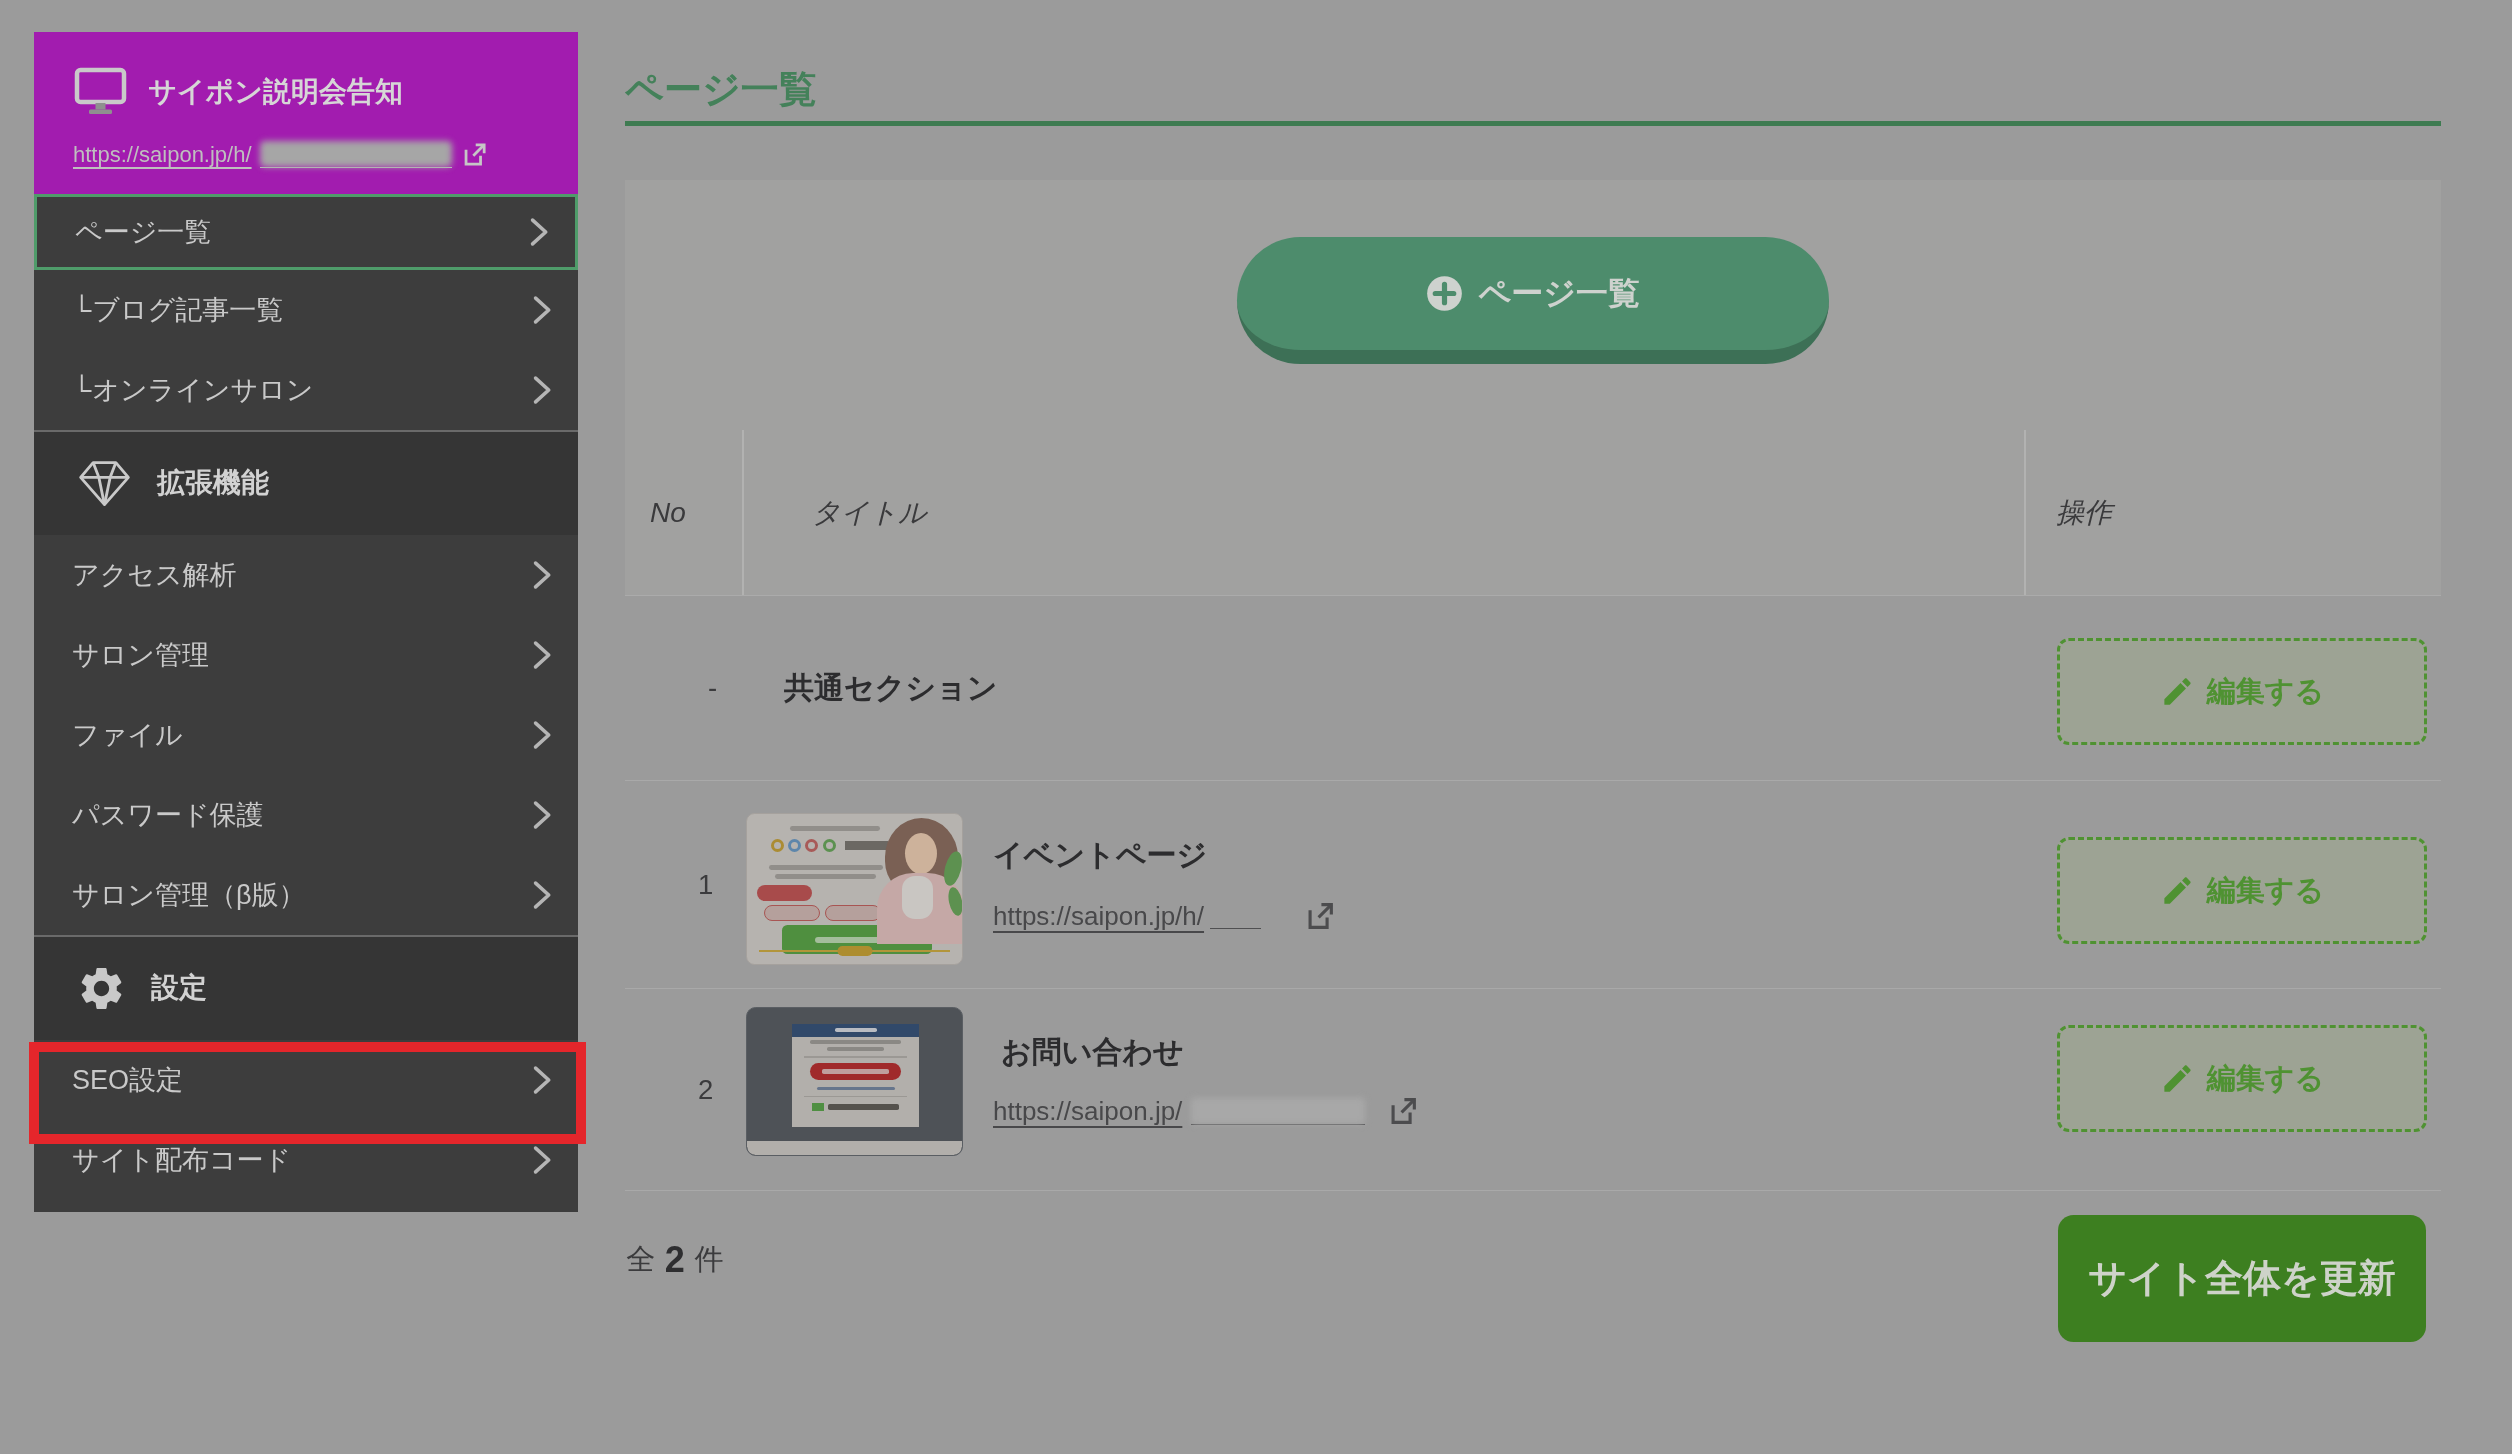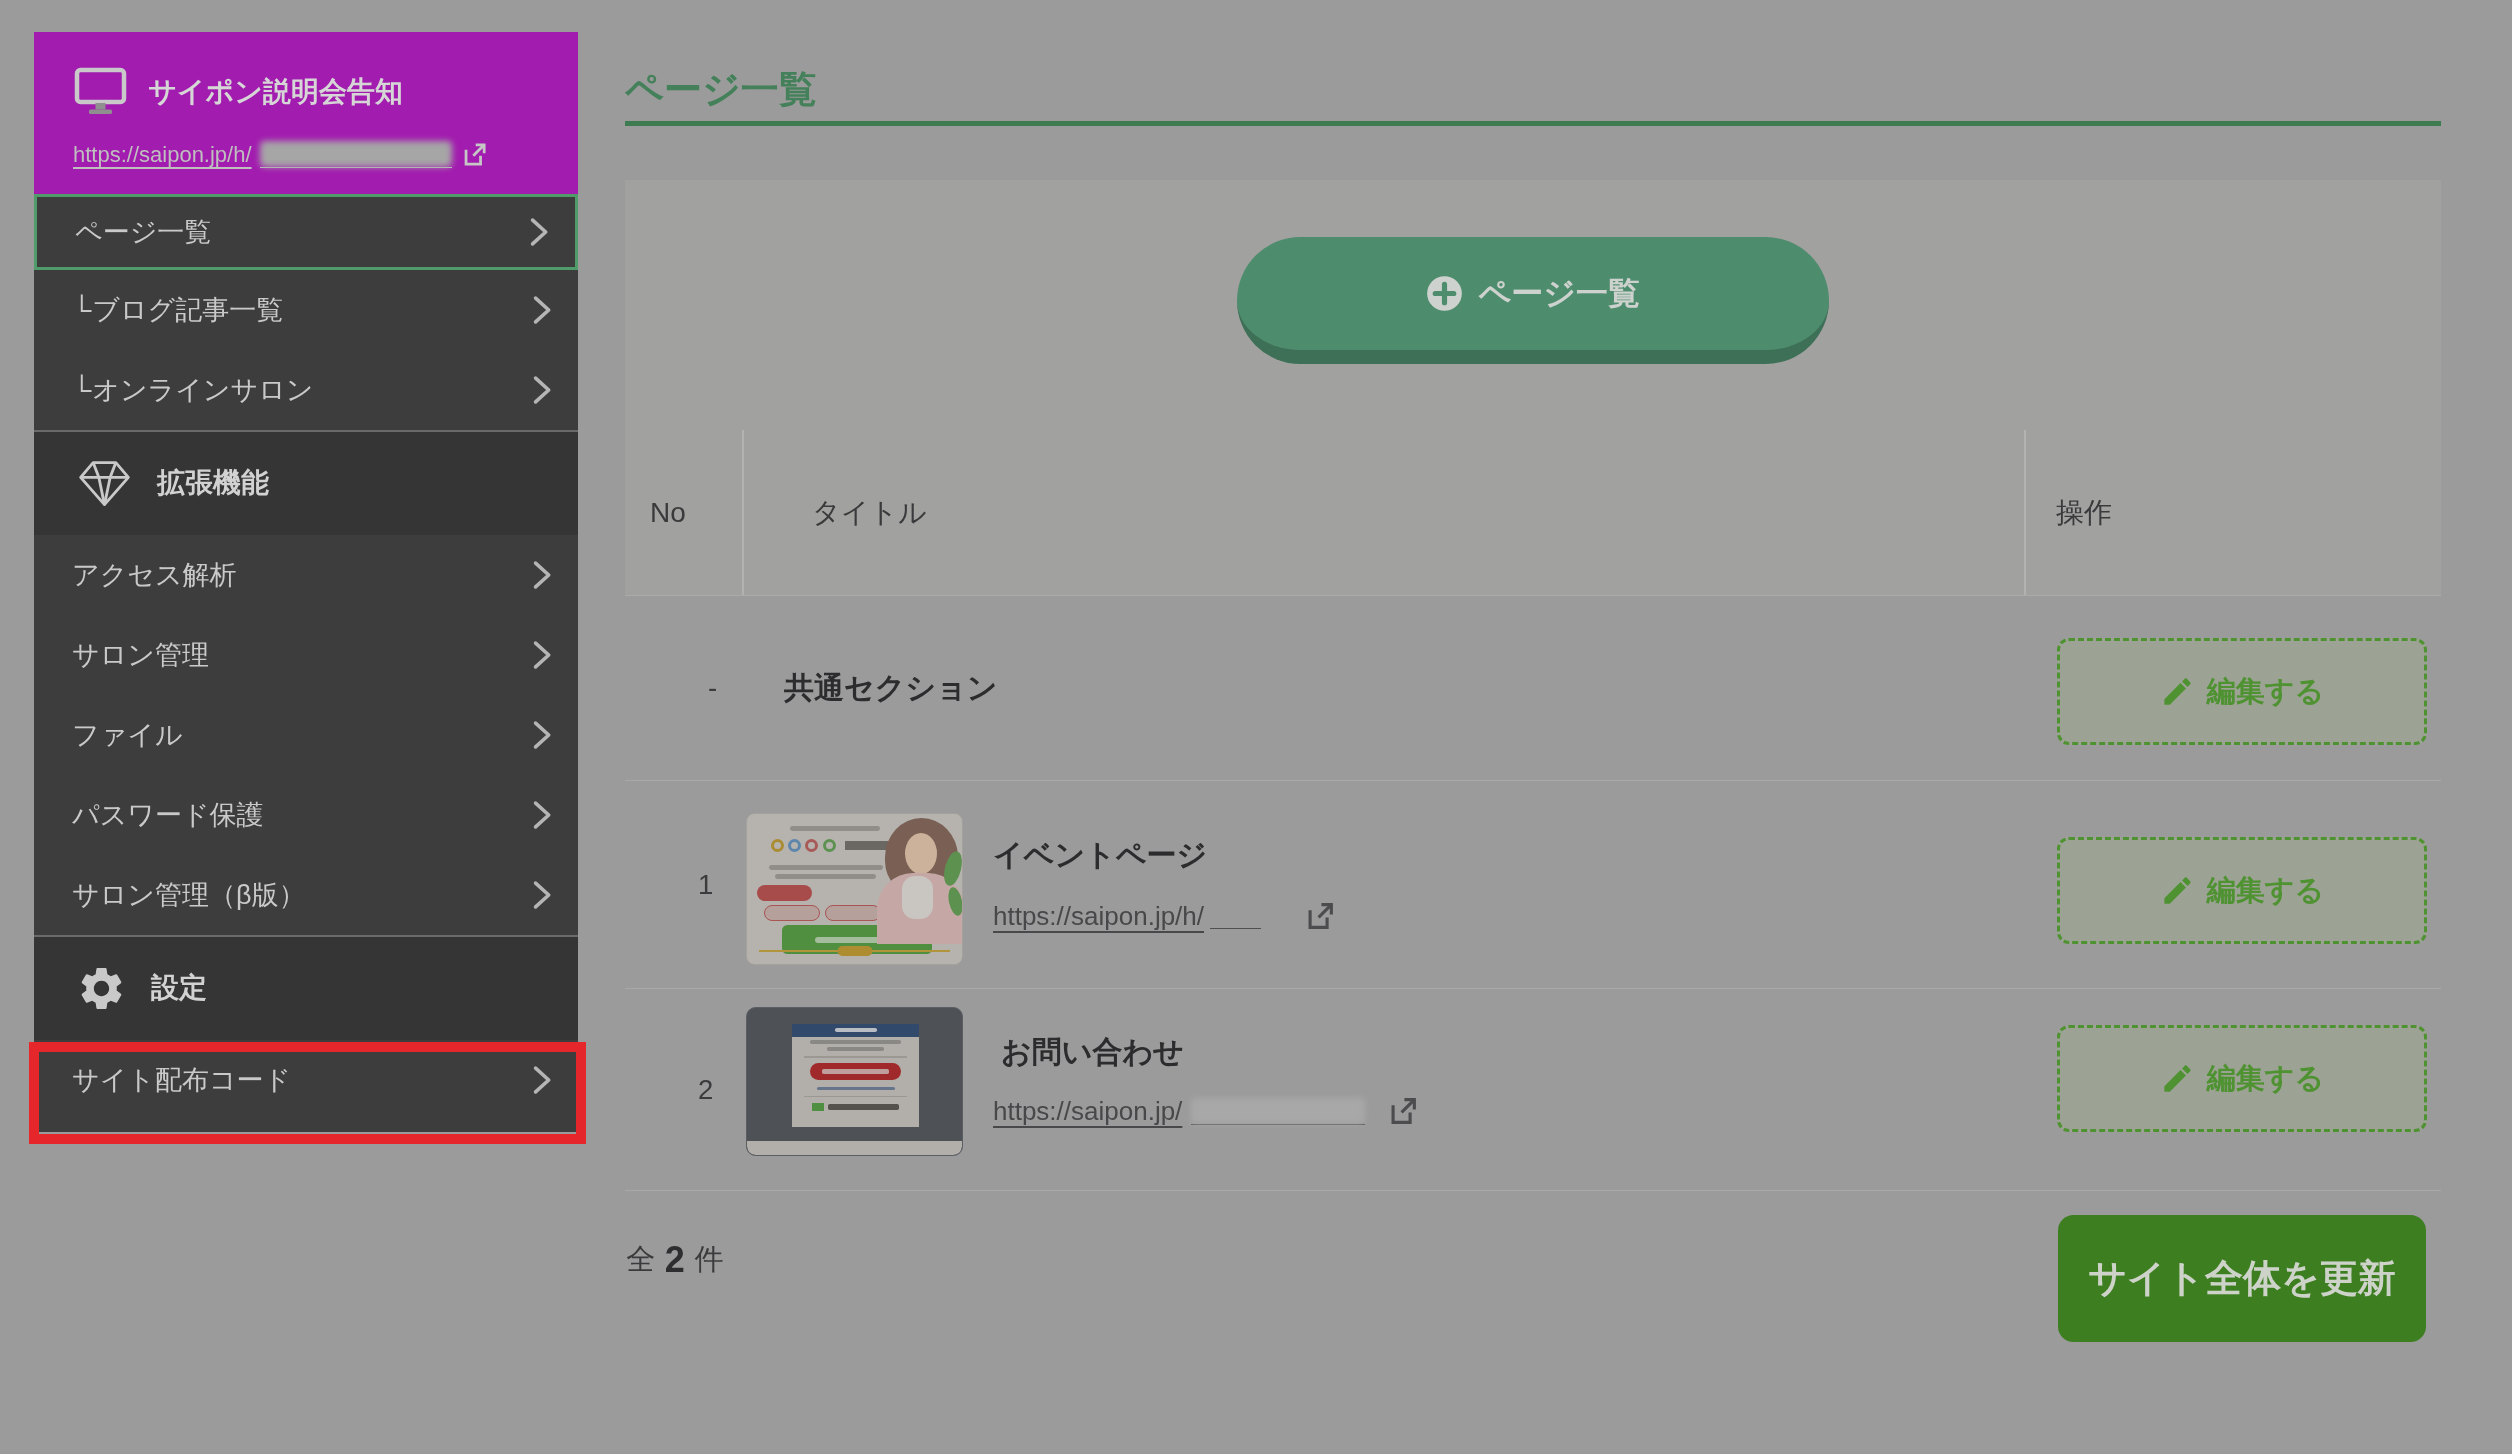--- a/index.html
+++ b/index.html
@@ -33,21 +33,21 @@
   .page-title{position:absolute;left:0;top:39px;font-size:38px;font-weight:bold;color:#44815a;}
   .title-underline{position:absolute;left:0;top:121px;width:1816px;height:5.4px;background:#3e7b51;}
   .add-panel{position:absolute;left:0;top:180px;width:1816px;height:250px;background:#a1a1a0;}
   .add-btn{position:absolute;left:50%;transform:translateX(-50%);top:57px;width:592px;height:127px;
     background:#4d8c6c;border:none;border-bottom:14.4px solid #3d7056;border-radius:67px;
     display:flex;align-items:center;justify-content:center;gap:15.6px;cursor:pointer;
     color:#ced2ce;font-size:32px;font-weight:bold;font-family:inherit;}
   .table-head{position:absolute;left:0;top:430px;width:1816px;height:166px;background:#a1a1a0;
     border-bottom:1.8px solid #ababab;box-sizing:border-box;}
   .th-sep{position:absolute;top:0;bottom:0;width:2.4px;background:#b2b2b1;}
-  .th-text{position:absolute;top:0;bottom:0;display:flex;align-items:center;font-size:28px;color:#3a3a3c;}
+  .th-text{position:absolute;top:0;bottom:0;display:flex;align-items:center;font-size:28px;color:#3a3a3c;font-style:italic;}
   .trow{position:absolute;left:0;width:1816px;border-bottom:1.8px solid #a9a9a9;box-sizing:border-box;}
   .row-no{position:absolute;top:0;bottom:0;display:flex;align-items:center;font-size:27.5px;color:#3b3b3d;}
   .row-title{position:absolute;font-size:30px;font-weight:bold;color:#2c2c2e;}
   .url-row{position:absolute;display:flex;align-items:center;gap:6px;}
   .url-row a{color:#48484a;font-size:26px;text-decoration:underline;text-underline-offset:6px;text-decoration-thickness:1.8px;}
   .url-tail{display:inline-block;width:51px;height:24px;border-bottom:1.8px solid #4f4f51;}
   .url-redact-wrap{border-bottom:1.8px solid #4f4f51;display:inline-block;margin-left:2.4px;}
   .url-redact{display:inline-block;width:174px;height:26px;background:#a8a8a8;border-radius:3.6px;filter:blur(3px);vertical-align:middle;}
   .ext-main{margin-left:36px;}
   .edit-btn{position:absolute;left:1432px;width:370px;height:107px;border-radius:12px;
@@ -203,20 +203,28 @@
   <div class="sb-section">
     <span>
       <svg width="51" height="51" viewBox="0 0 24 24" fill="#c9c9c9">
         <path d="M19.14 12.94c.04-.3.06-.61.06-.94 0-.32-.02-.64-.07-.94l2.03-1.58c.18-.14.23-.41.12-.61l-1.92-3.32c-.12-.22-.37-.29-.59-.22l-2.39.96c-.5-.38-1.03-.7-1.62-.94l-.36-2.54c-.04-.24-.24-.41-.48-.41h-3.84c-.24 0-.43.17-.47.41l-.36 2.54c-.59.24-1.13.57-1.62.94l-2.39-.96c-.22-.08-.47 0-.59.22L2.74 8.87c-.12.21-.08.47.12.61l2.03 1.58c-.05.3-.09.63-.09.94s.02.64.07.94l-2.03 1.58c-.18.14-.23.41-.12.61l1.92 3.32c.12.22.37.29.59.22l2.39-.96c.5.38 1.03.7 1.62.94l.36 2.54c.05.24.24.41.48.41h3.84c.24 0 .44-.17.47-.41l.36-2.54c.59-.24 1.13-.56 1.62-.94l2.39.96c.22.08.47 0 .59-.22l1.92-3.32c.12-.22.07-.47-.12-.61l-2.01-1.58zM12 15.6c-1.98 0-3.6-1.62-3.6-3.6s1.62-3.6 3.6-3.6 3.6 1.62 3.6 3.6-1.62 3.6-3.6 3.6z"></path>
       </svg>
     </span>
     <span>設定</span>
   </div>
 
   <div class="sb-item">
+    <span class="sb-label">SEO設定</span>
+    <span class="chev">
+      <svg width="20.3" height="34" viewBox="0 0 34 56" fill="none" stroke="#b5b5b5" stroke-width="6" stroke-linecap="round" stroke-linejoin="round">
+          <polyline points="6,8 28,28 6,48"></polyline>
+        </svg>
+    </span>
+  </div>
+  <div class="sb-item">
     <span class="sb-label">サイト配布コード</span>
     <span class="chev">
       <svg width="20.3" height="34" viewBox="0 0 34 56" fill="none" stroke="#b5b5b5" stroke-width="6" stroke-linecap="round" stroke-linejoin="round">
           <polyline points="6,8 28,28 6,48"></polyline>
         </svg>
     </span>
   </div>
   <div class="sb-bottom-pad"></div>
 </aside>
 

